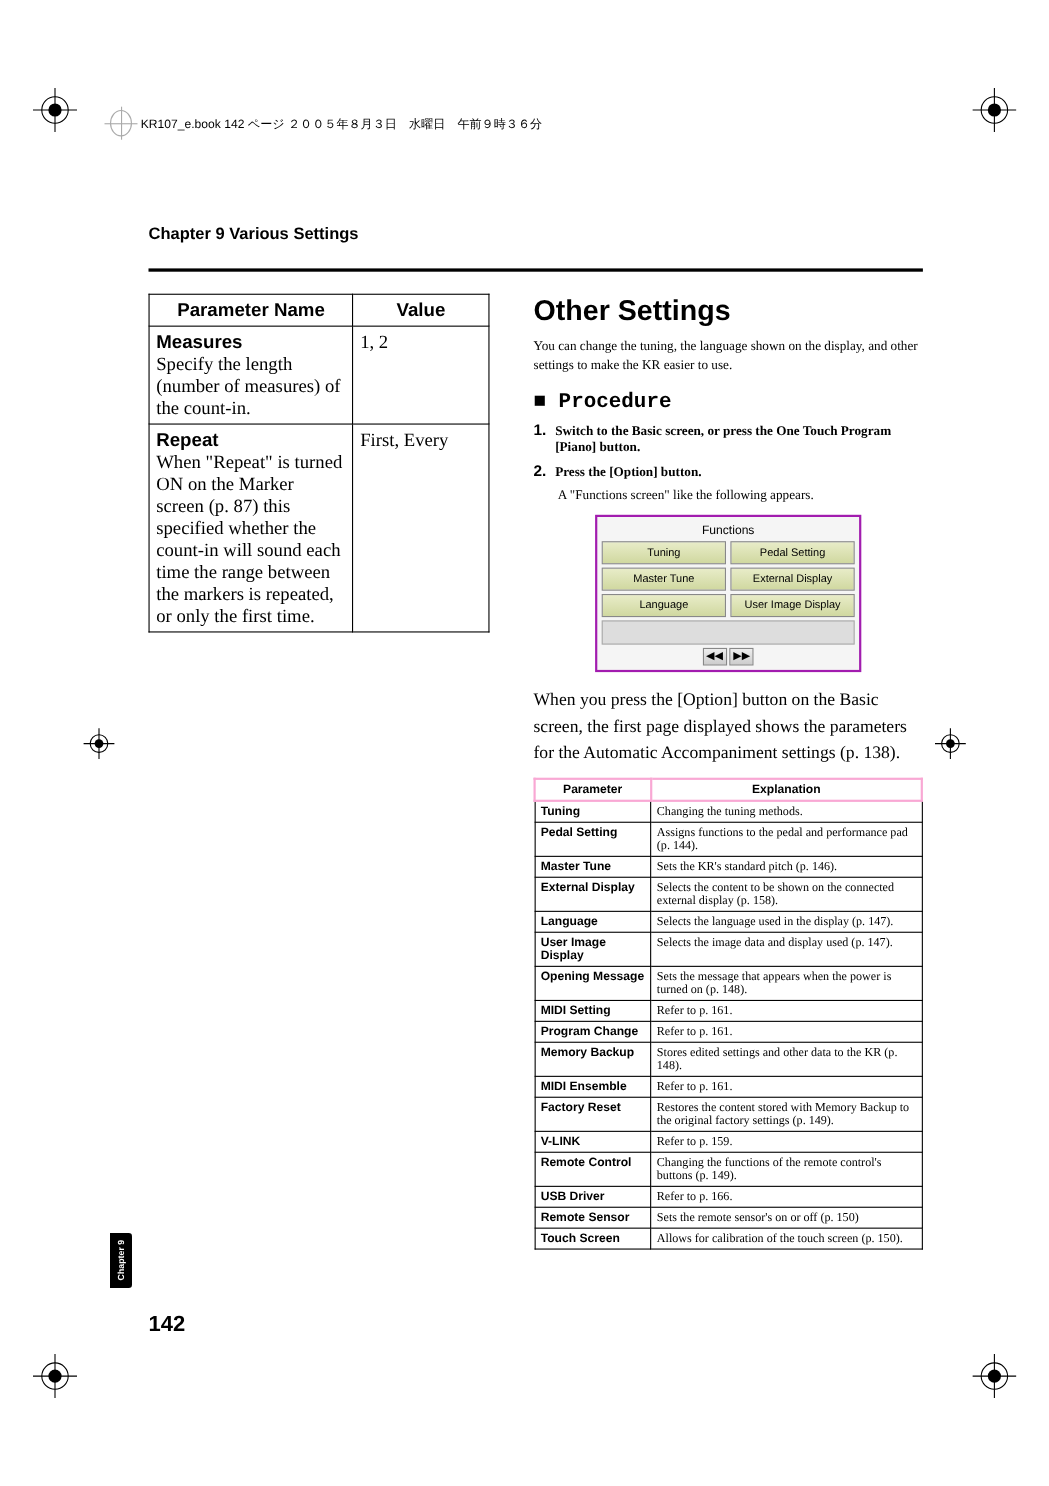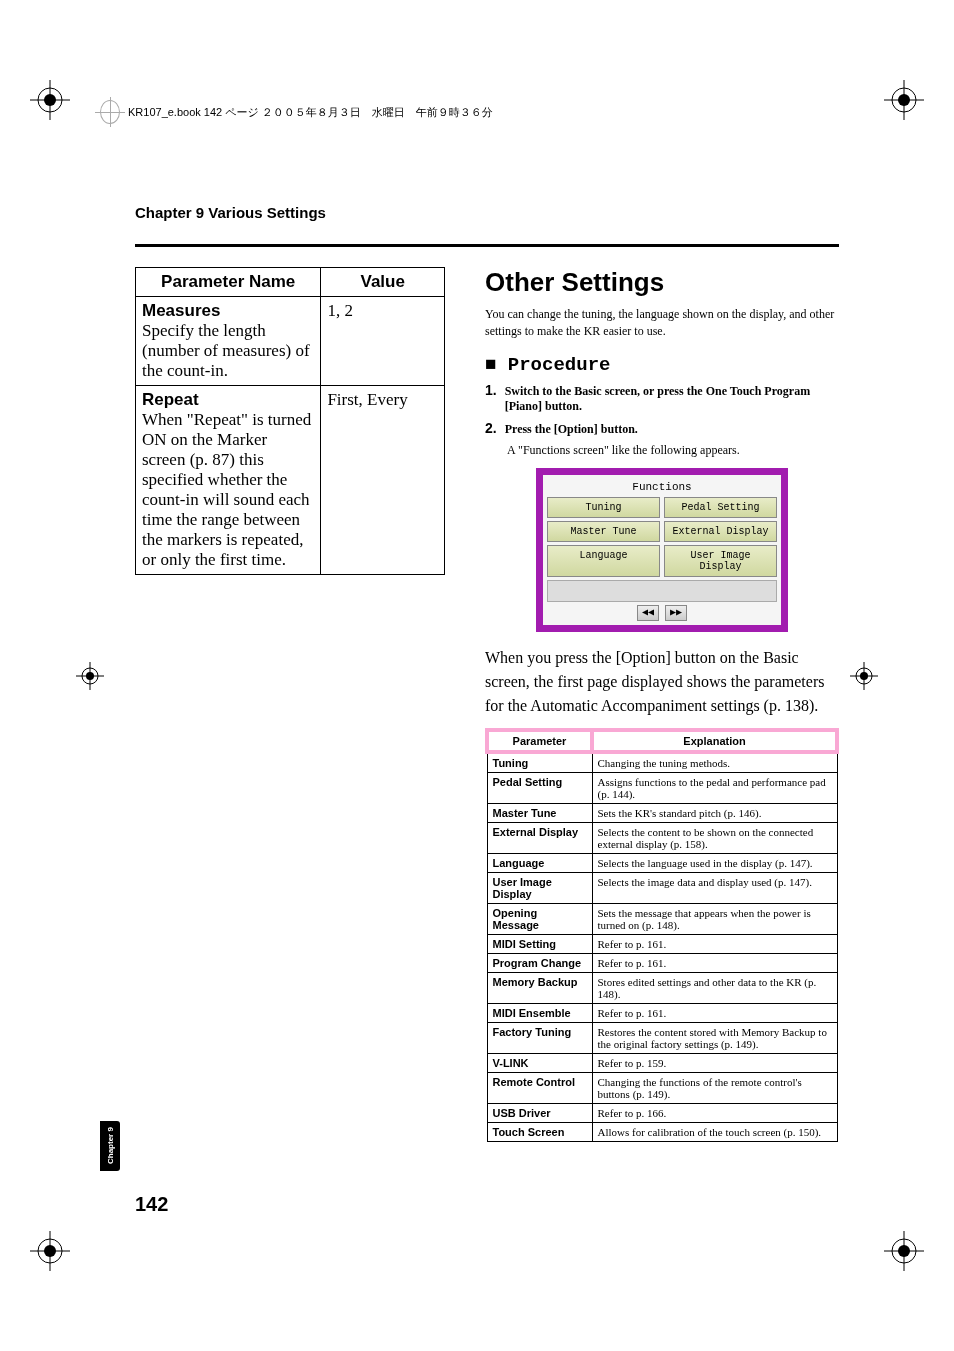--- a/index.html
+++ b/index.html
@@ -150,24 +150,24 @@
 
   .sub {
     font-size: 12px;
     margin-left: 22px;
     margin-bottom: 10px;
   }
 
   .functions-box {
     width: 230px;
     margin: 10px auto 14px;
-    border: 7px solid #a21caf;
+    border: 2px solid #a21caf;
     background: #f5f5f5;
     padding: 4px;
-    font-family: Liberation Mono, monospace;
+    font-family: Liberation Sans, sans-serif;
     font-size: 10px;
   }
   .functions-box .title {
     text-align: center;
     font-size: 11px;
     padding: 2px 0 4px 0;
   }
   .functions-box .row {
     display: flex;
     gap: 4px;
@@ -208,21 +208,21 @@
 
   table.expl-table {
     border-collapse: collapse;
     width: 100%;
     font-size: 11px;
   }
   table.expl-table th {
     font-family: Arial, sans-serif;
     font-weight: bold;
     padding: 3px 5px;
-    border: 4px solid #f9a8d4;
+    border: 2px solid #f9a8d4;
     text-align: center;
   }
   table.expl-table td {
     border: 1px solid #000;
     padding: 3px 5px;
     vertical-align: top;
   }
   table.expl-table td.p {
     font-family: Arial, sans-serif;
     font-weight: bold;
@@ -428,34 +428,38 @@
             </tr>
         <tr>
               <td class="p">Memory Backup</td>
               <td>Stores edited settings and other data to the KR (p. 148).</td>
             </tr>
         <tr>
               <td class="p">MIDI Ensemble</td>
               <td>Refer to p. 161.</td>
             </tr>
         <tr>
-              <td class="p">Factory Tuning</td>
+              <td class="p">Factory Reset</td>
               <td>Restores the content stored with Memory Backup to the original factory settings (p. 149).</td>
             </tr>
         <tr>
               <td class="p">V-LINK</td>
               <td>Refer to p. 159.</td>
             </tr>
         <tr>
               <td class="p">Remote Control</td>
               <td>Changing the functions of the remote control's buttons (p. 149).</td>
             </tr>
         <tr>
               <td class="p">USB Driver</td>
               <td>Refer to p. 166.</td>
+            </tr>
+        <tr>
+              <td class="p">Remote Sensor</td>
+              <td>Sets the remote sensor's on or off (p. 150)</td>
             </tr>
         <tr>
               <td class="p">Touch Screen</td>
               <td>Allows for calibration of the touch screen (p. 150).</td>
             </tr>
       </tbody>
         </table>
     </div>
   </div>
 

